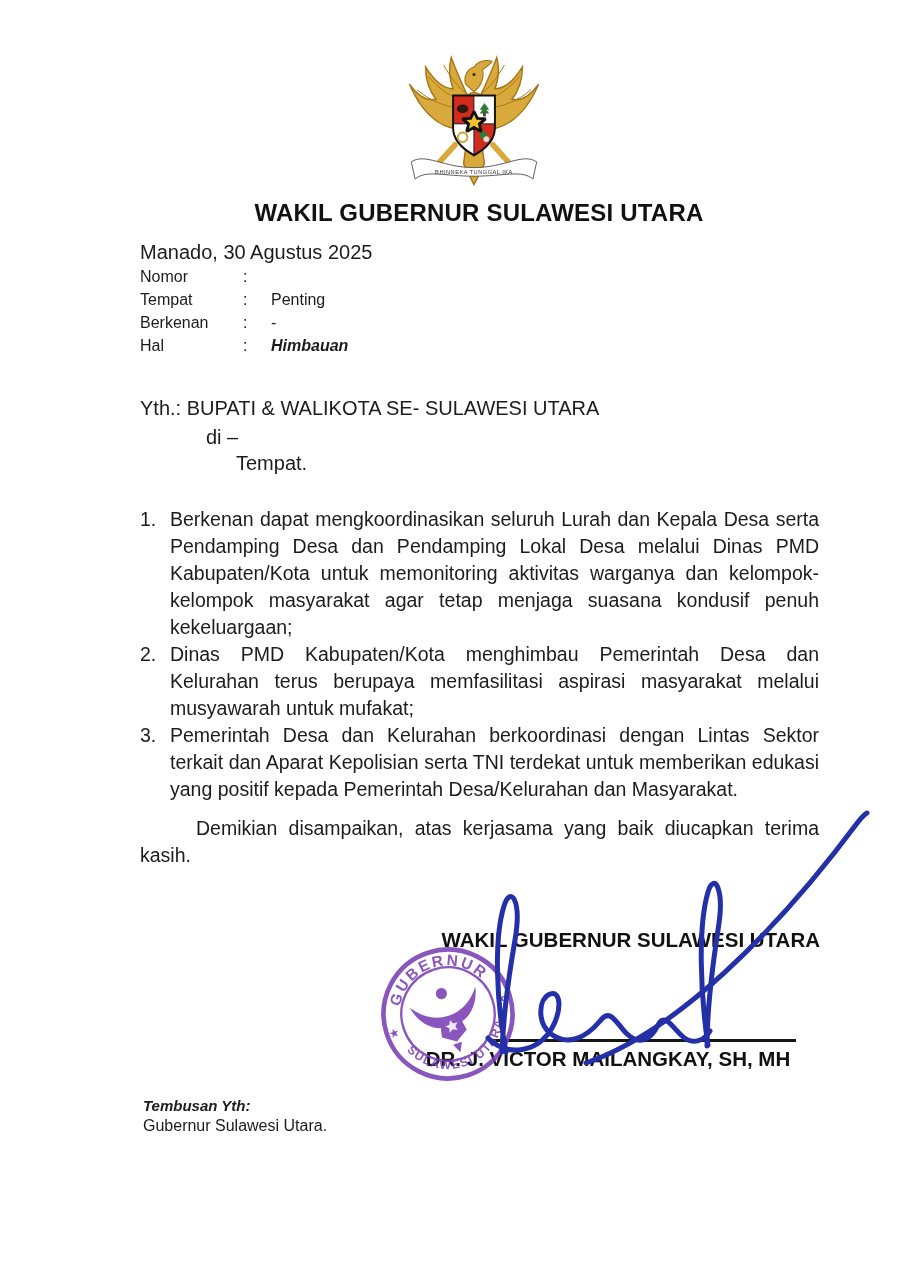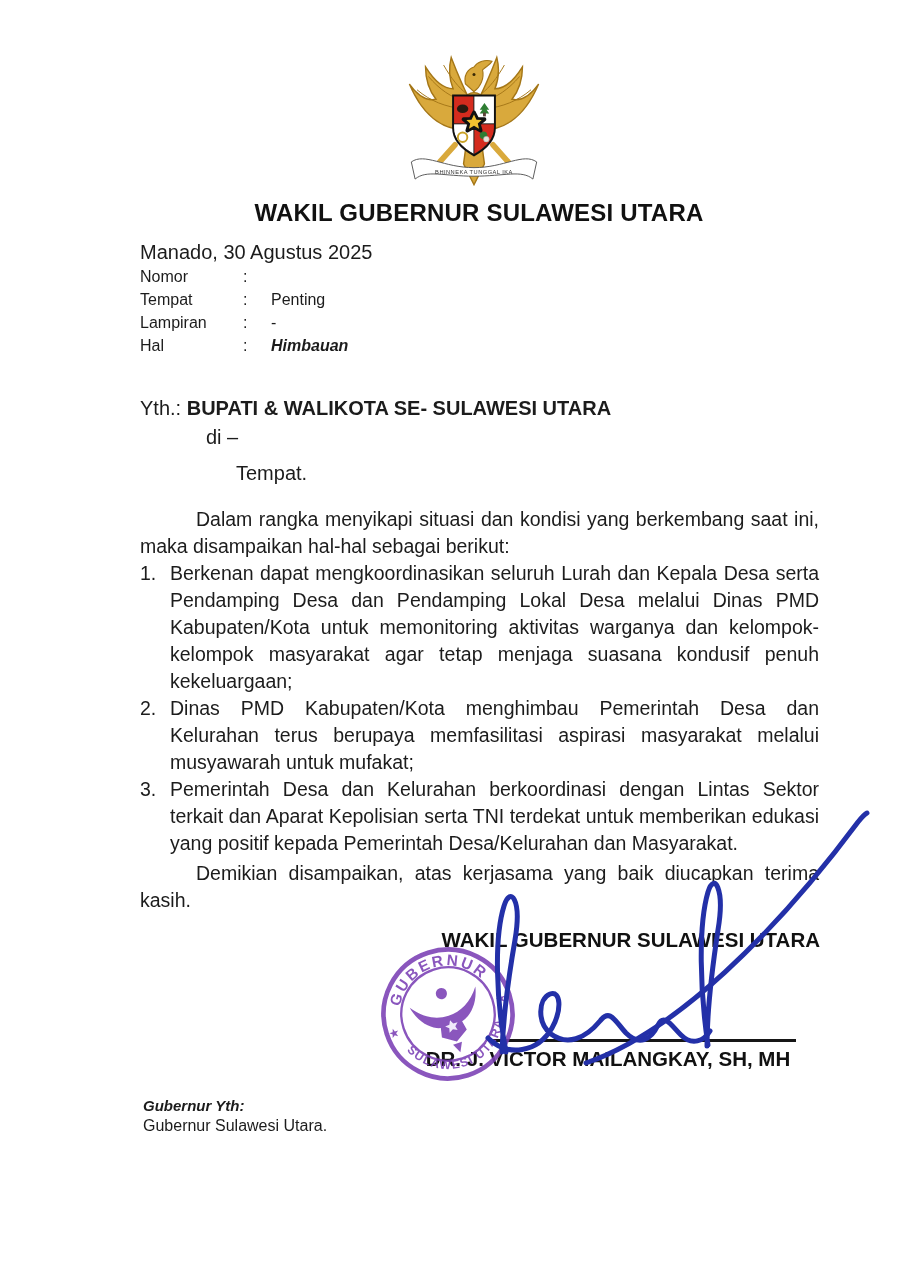--- a/index.html
+++ b/index.html
@@ -16,32 +16,32 @@
   .date-line{left:140px;top:241px;width:678px;text-align:left;font-size:20px;}
   
   .meta{left:140px;top:265px;width:560px;font-size:16px;line-height:23px;}
   .meta-row{display:flex;}
   .meta-label{width:103px;}
   .meta-colon{width:28px;text-align:left;}
   .meta-value{flex:1;}
   .meta-value.bold-italic{font-weight:bold;font-style:italic;}
   
   .addressee{left:140px;top:396px;width:678px;font-size:20px;line-height:24px;}
-  .addressee .line1 b{font-weight:bold;}
+  .addressee .line1 b{font-weight:normal;}
   .addressee .line2{margin-top:5px;padding-left:66px;}
-  .addressee .line3{margin-top:12px;padding-left:96px;}
+  .addressee .line3{margin-top:2px;padding-left:96px;}
   
   .body-flow{left:140px;top:506px;width:679px;font-size:19.5px;line-height:27px;
     text-align:justify;}
   .para{text-indent:56px;margin:0 0 0 0;}
   .points{margin:0;}
   .point{display:flex;}
   .point-num{width:30px;flex:0 0 30px;}
   .point-text{flex:1;text-align:justify;}
-  .closing{text-indent:56px;margin-top:3px;}
+  .closing{text-indent:56px;margin-top:12px;}
   
   .sig-title{left:418px;top:928px;width:402px;text-align:right;
     font-size:20.5px;font-weight:bold;white-space:nowrap;color:#111;z-index:1;}
   .sig-underline{left:493px;top:1039px;width:303px;height:3px;background:#161616;z-index:1;}
   .sig-name{left:408px;top:1047px;width:400px;text-align:center;
     font-size:20.5px;font-weight:bold;white-space:nowrap;color:#111;z-index:1;}
   .stamp{left:378px;top:944px;width:140px;height:140px;z-index:2;
     transform:rotate(-18deg);opacity:.88;}
   .signature-ink{left:410px;top:800px;width:480px;height:300px;z-index:3;}
   
@@ -95,39 +95,38 @@
   <div class="meta-row">
     <span class="meta-label">Nomor</span>
     <span class="meta-colon">:</span>
   </div>
   <div class="meta-row">
     <span class="meta-label">Tempat</span>
     <span class="meta-colon">:</span>
     <span class="meta-value">Penting</span>
   </div>
   <div class="meta-row">
-    <span class="meta-label">Lampiran</span>
+    <span class="meta-label">Berkenan</span>
     <span class="meta-colon">:</span>
     <span class="meta-value">-</span>
   </div>
   <div class="meta-row">
     <span class="meta-label">Hal</span>
     <span class="meta-colon">:</span>
     <span class="meta-value bold-italic">Himbauan</span>
   </div>
 </div>
 
 <div class="abs addressee">
   <div class="line1"><span>Yth.:</span> <b>BUPATI &amp; WALIKOTA SE- SULAWESI UTARA</b></div>
   <div class="line2">di –</div>
   <div class="line3">Tempat.</div>
 </div>
 
 <div class="abs body-flow">
-  <p class="para">Dalam rangka menyikapi situasi dan kondisi yang berkembang saat ini, maka disampaikan hal-hal sebagai berikut:</p>
   <div class="points">
     <div class="point">
       <span class="point-num">1.</span>
       <span class="point-text">Berkenan dapat mengkoordinasikan seluruh Lurah dan Kepala Desa serta Pendamping Desa dan Pendamping Lokal Desa melalui Dinas PMD Kabupaten/Kota untuk memonitoring aktivitas warganya dan kelompok-kelompok masyarakat agar tetap menjaga suasana kondusif penuh kekeluargaan;</span>
     </div>
     <div class="point">
       <span class="point-num">2.</span>
       <span class="point-text">Dinas PMD Kabupaten/Kota menghimbau Pemerintah Desa dan Kelurahan terus berupaya memfasilitasi aspirasi masyarakat melalui musyawarah untuk mufakat;</span>
     </div>
     <div class="point">
@@ -166,15 +165,15 @@
 <svg class="abs signature-ink" viewBox="0 0 480 300" xmlns="http://www.w3.org/2000/svg">
   <g fill="none" stroke="#2330a8" stroke-width="5" stroke-linecap="round">
     <path d="M96,252 C86,200 84,138 94,106 C100,86 112,98 105,140 C97,186 93,222 92,252"></path>
     <path d="M298,245 C290,192 288,126 298,92 C304,72 315,88 308,130 C301,176 297,216 297,246"></path>
     <path d="M78,238 C98,258 128,252 142,228 C152,210 151,190 140,194 C128,199 127,223 141,234 C157,246 175,239 190,221 C200,208 205,221 216,233 C229,246 241,240 248,225 C254,213 261,225 271,235 C282,246 294,241 300,231"></path>
     <path d="M176,263 C266,232 366,132 448,22 C452,17 455,14 457,13"></path>
   </g>
 </svg>
 
 <div class="abs tembusan">
-  <div class="t-label">Gubernur Yth:</div>
+  <div class="t-label">Tembusan Yth:</div>
   <div class="t-item">Gubernur Sulawesi Utara.</div>
 </div>
 
 </body></html>

